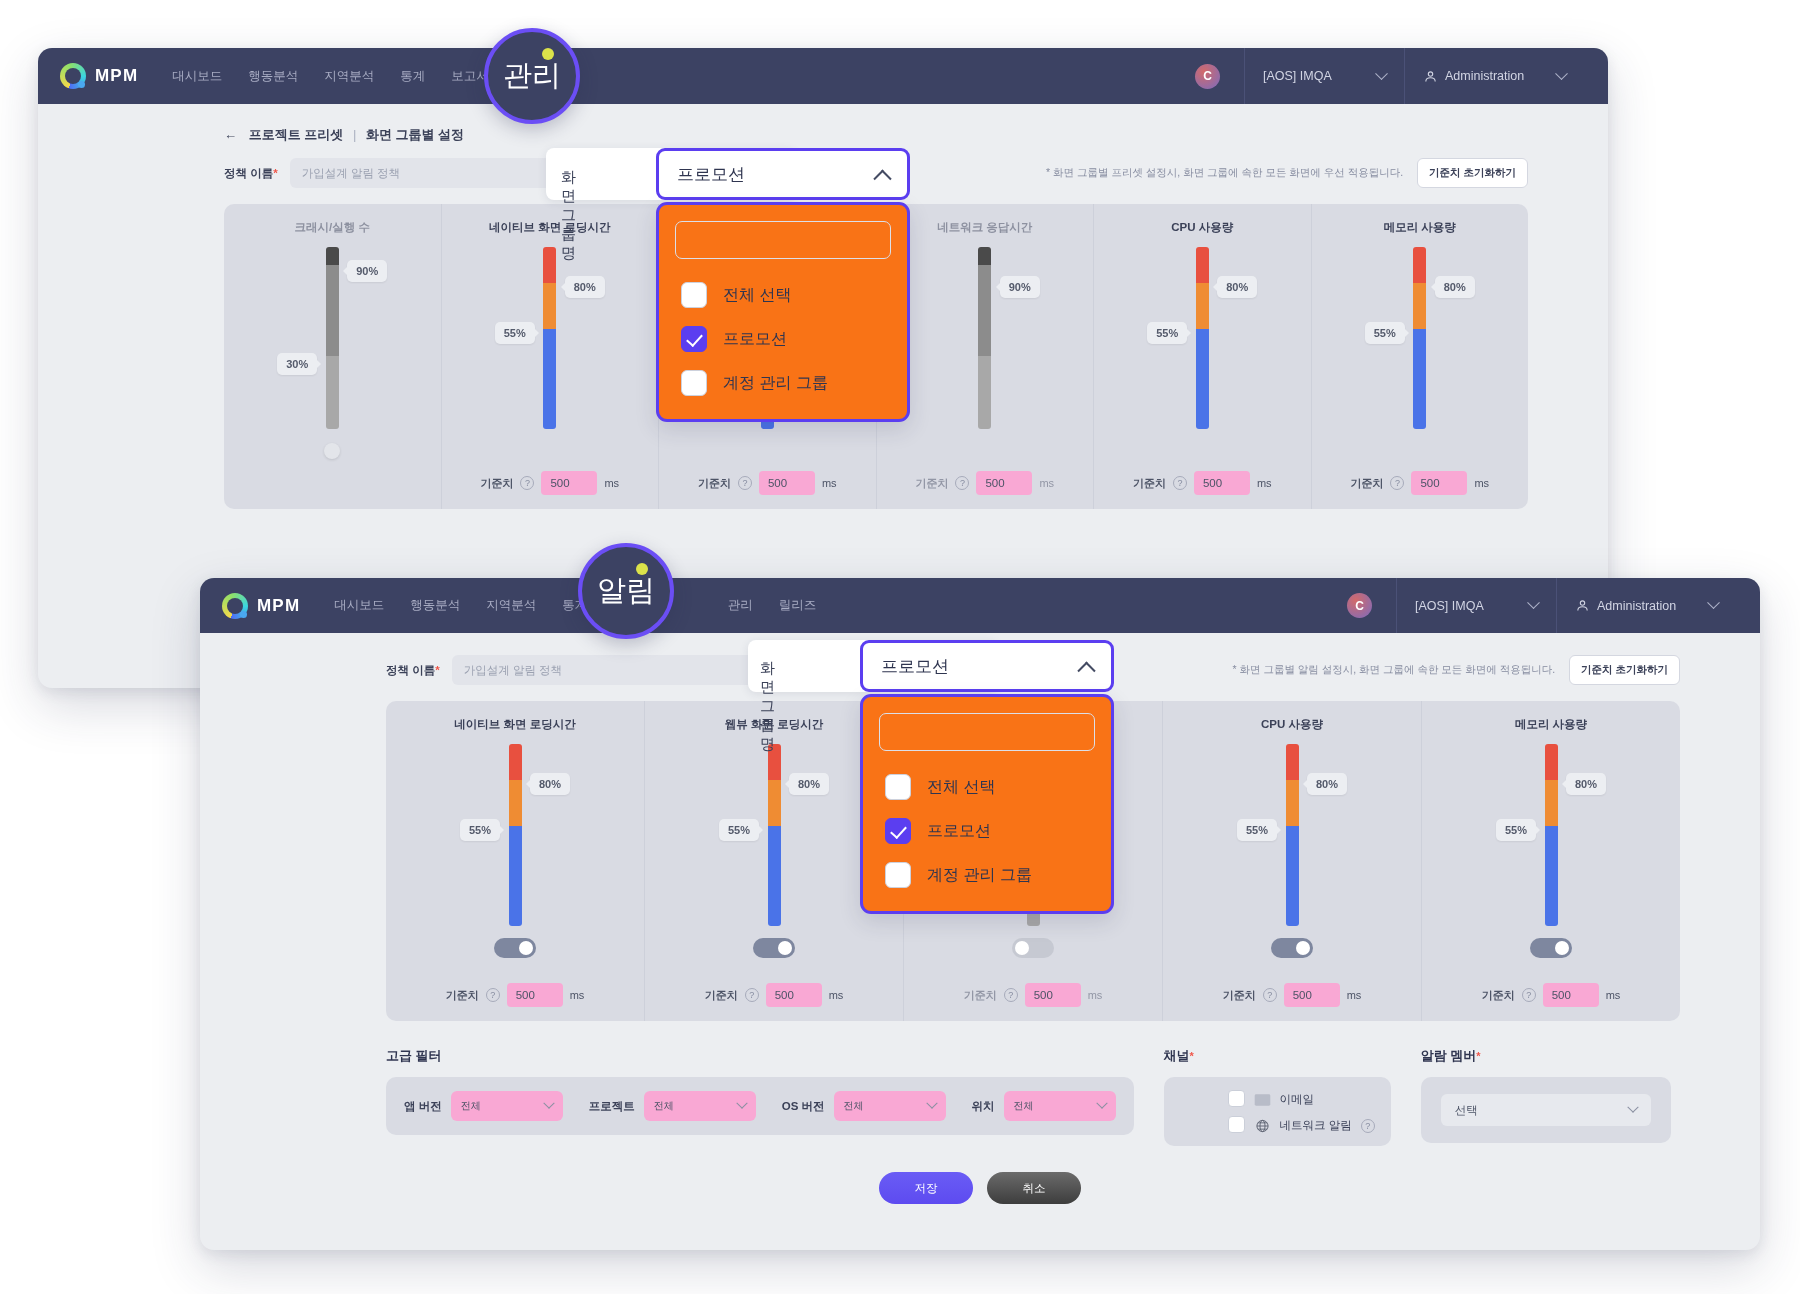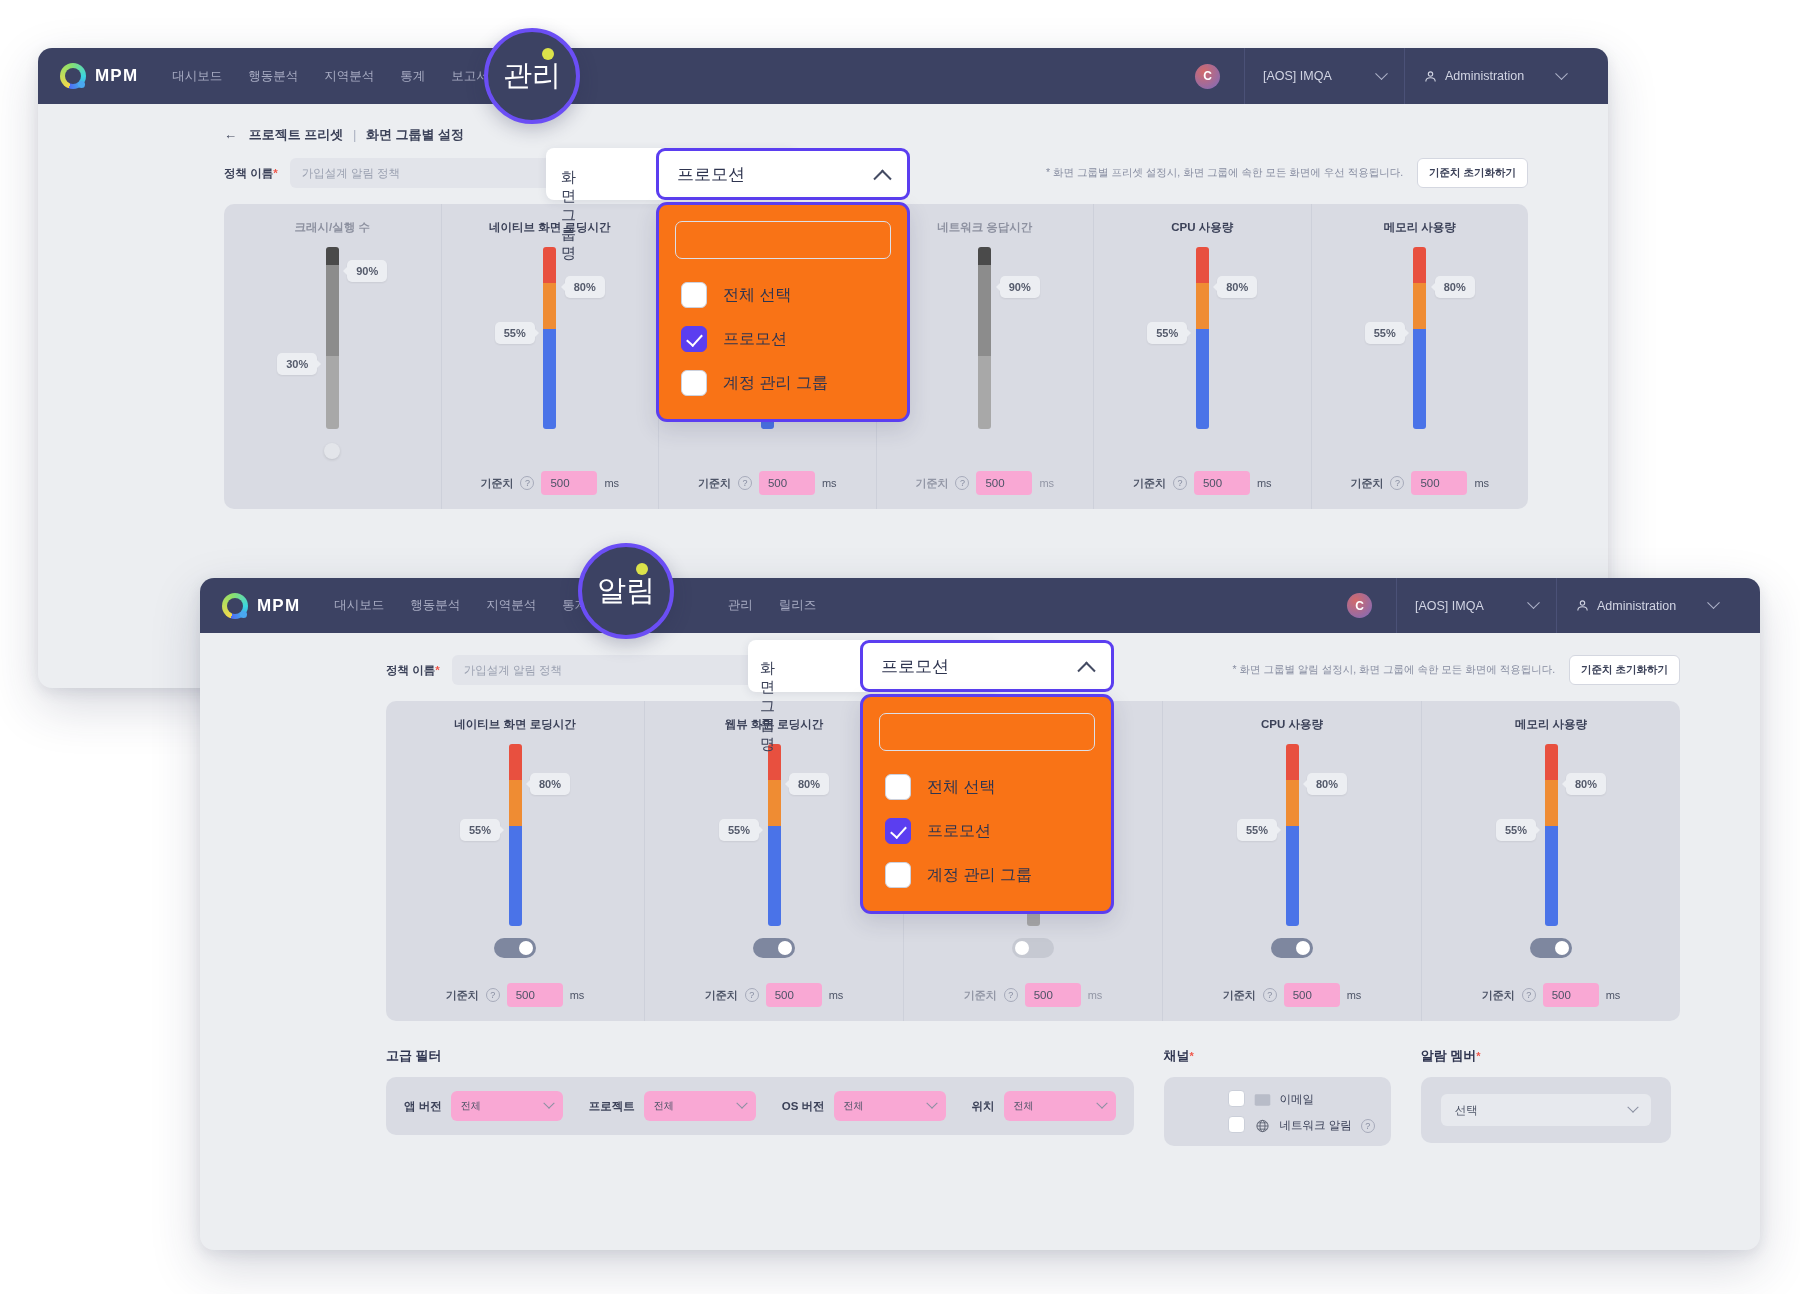--- a/index.html
+++ b/index.html
@@ -633,20 +633,24 @@
         </div>
         <div class="member-box">
           <div class="member-sel">
             <span>선택</span>
             <span class="chev-s"></span>
           </div>
         </div>
       </div>
     </div>
 
+    <div class="actions">
+      <div class="btn save">저장</div>
+      <div class="btn cancel">취소</div>
+    </div>
   </div>
 </div>
 
 <div class="dd-wrap">
   <div class="dd-head-bg" style="left:546px; top:148px; width:250px; height:52px;"></div>
   <div class="dd-label" style="left:561px; top:168px;">화면 그룹명</div>
   <div class="dd-head" style="left:656px; top:148px; width:254px; height:52px;">
     <span>프로모션</span>
     <span class="caret-up"></span>
   </div>

